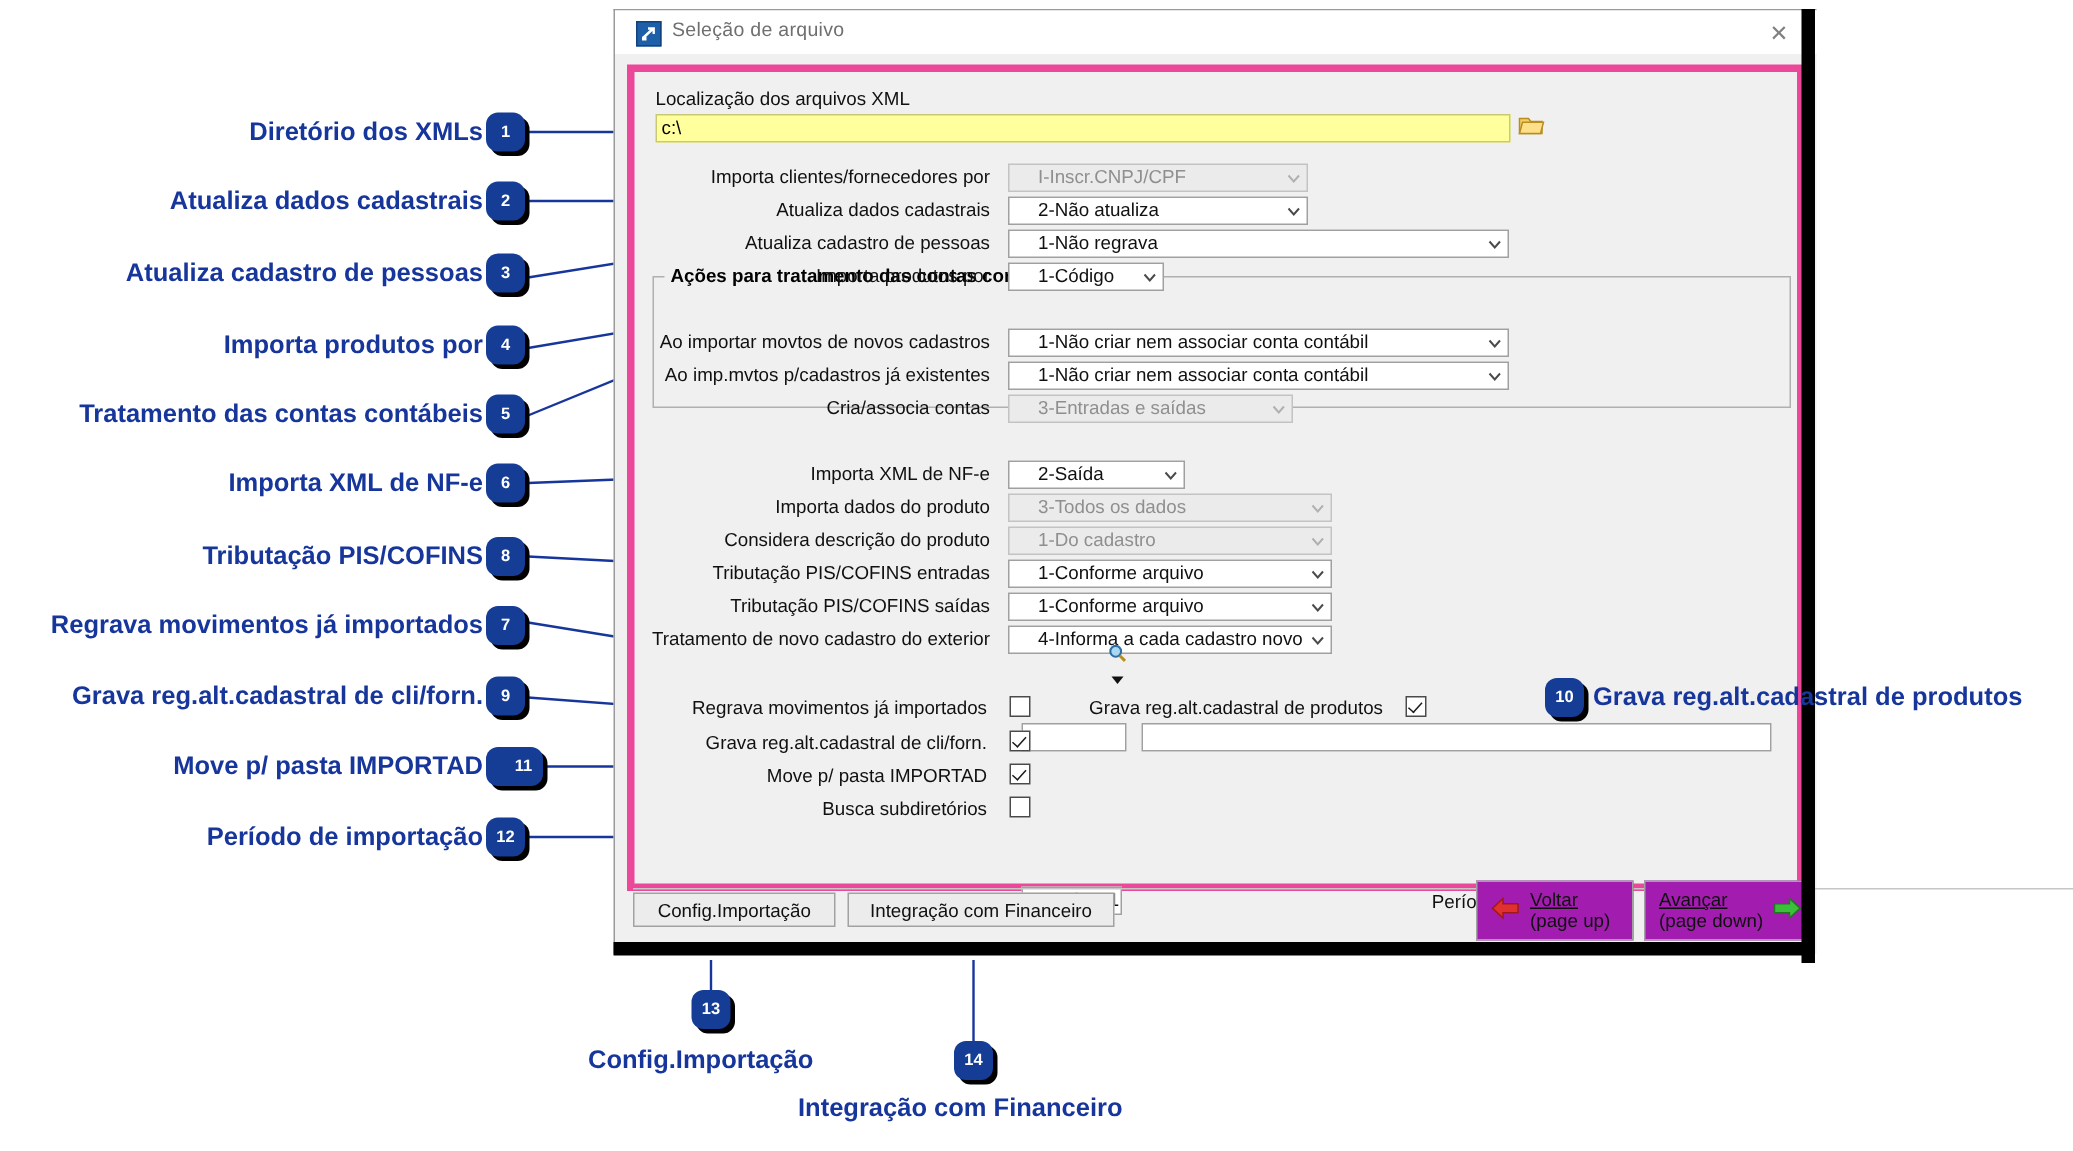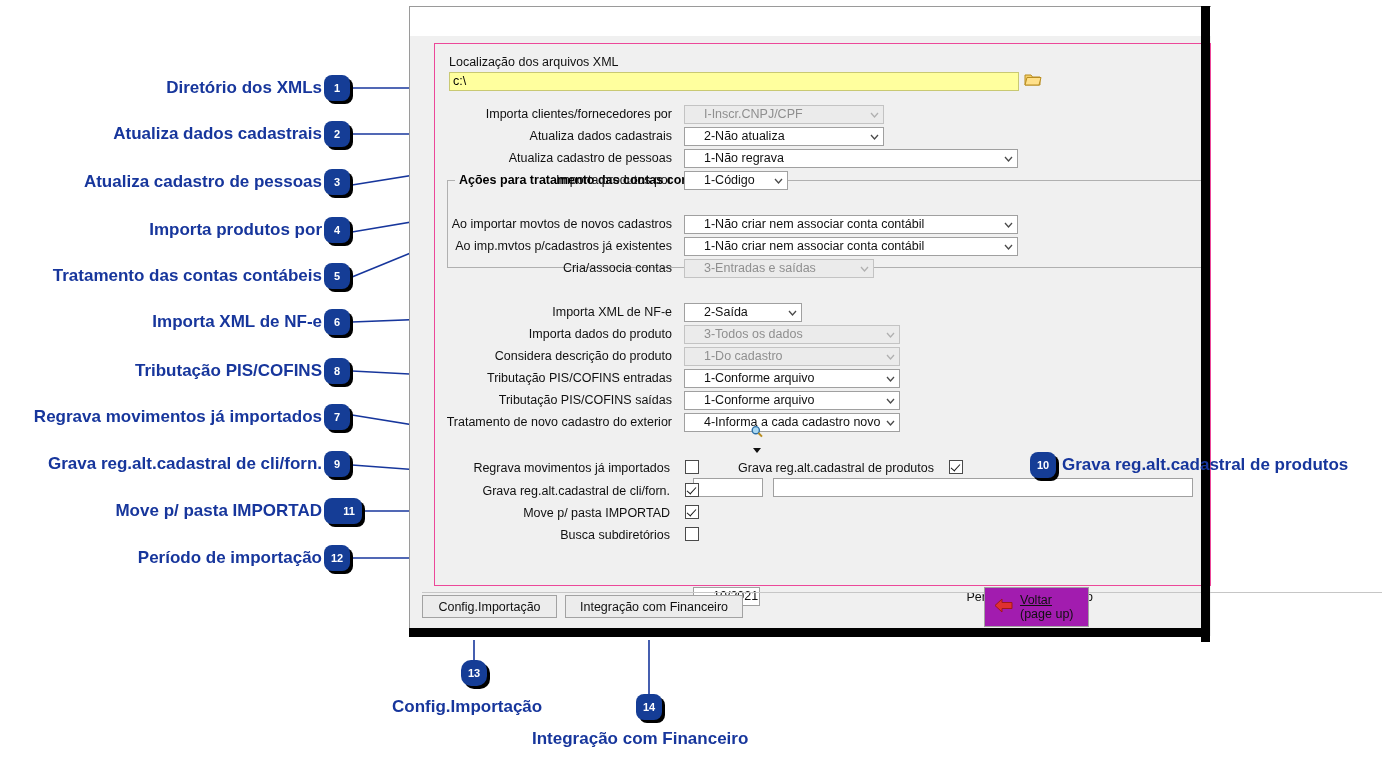--- a/index.html
+++ b/index.html
@@ -43,22 +43,22 @@
     position:absolute; right:7px; top:4px; width:36px; height:21px;
     display:flex;align-items:center;justify-content:center;
     color:#808080; font-size:15px; cursor:default;
   }
   
   #client{
     position:absolute; left:0; top:29px; right:0; bottom:0;
     background:#f0f0f0;
   }
   #panel{
-    position:absolute; left:24px; top:7px; width:775px; height:541px;
-    background:#f0f0f0; border:1px solid #ec4899;
+    position:absolute; left:8px; top:7px; width:775px; height:541px;
+    background:#f0f0f0; border:5px solid #ec4899;
   }
   .lbl{
     position:absolute; font-size:12.5px; color:#101010;
     text-align:right; white-space:nowrap;
   }
   .field{
     position:absolute; box-sizing:border-box;
     background:#fff; border:1px solid #a0a0a0;
     font-size:12.5px; color:#101010;
     height:19px; line-height:17px; padding-left:19px;
@@ -152,20 +152,30 @@
     <line x1="352" y1="511" x2="660" y2="511"></line>
     <line x1="352" y1="558" x2="660" y2="558"></line>
     <line x1="1028" y1="465" x2="950" y2="465"></line>
     <line x1="474" y1="640" x2="474" y2="660"></line>
     <line x1="649" y1="640" x2="649" y2="694"></line>
   </g>
 </svg>
 
 <div id="dialog">
 
+  <div id="titlebar">
+    <span id="title-icon">
+      <svg width="13" height="13" viewBox="0 0 13 13">
+        <path d="M3 9 L9.5 3 M6 3 L9.8 3 L9.8 6.6" stroke="#ffffff" stroke-width="1.6" fill="none"></path>
+        <rect x="2" y="8.4" width="3" height="2.6" fill="#ffffff"></rect>
+      </svg>
+    </span>
+    <span id="title-text">Seleção de arquivo</span>
+    <span id="close-btn">✕</span>
+  </div>
 
   <div id="client">
     <div id="panel">
 
       <div id="path-label">Localização dos arquivos XML</div>
       <div id="path-input">c:\</div>
       <span id="folder-btn">
         <svg width="18" height="16" viewBox="0 0 18 16">
           <path d="M1 4 L7 4 L8.5 6 L16 6 L16 14 L1 14 Z" fill="#f3cf6a" stroke="#b98d20" stroke-width="1"></path>
           <path d="M3 6.5 L17 6.5 L15 14 L1 14 Z" fill="#ffe08a" stroke="#b98d20" stroke-width="1"></path>
@@ -303,20 +313,31 @@
         <svg width="19" height="15" viewBox="0 0 19 15">
           <path d="M8 1 L8 4.5 L18 4.5 L18 10.5 L8 10.5 L8 14 L1 7.5 Z" fill="#e03030" stroke="#a01818" stroke-width="1"></path>
         </svg>
       </span>
       <span class="navtxt">
         <span style="text-decoration:underline;">Voltar</span><br>
         <span>(page up)</span>
       </span>
     </div>
 
+    <div class="navbtn" style="left:686px; top:551px; width:112px; height:40px;">
+      <span class="navtxt" style="margin-left:9px;">
+        <span style="text-decoration:underline;">Avançar</span><br>
+        <span>(page down)</span>
+      </span>
+      <span style="margin-left:6px;">
+        <svg width="19" height="15" viewBox="0 0 19 15">
+          <path d="M11 1 L11 4.5 L1 4.5 L1 10.5 L11 10.5 L11 14 L18 7.5 Z" fill="#3cc03c" stroke="#1d7a1d" stroke-width="1"></path>
+        </svg>
+      </span>
+    </div>
   </div>
 </div>
 <div id="dialog-frame-right"></div>
 <div id="dialog-frame-bottom"></div>
 
 <div id="anno-host">
     <div class="anno-label" style="left: 152px; top: 78px; width: 170px;">Diretório dos XMLs</div>
     <div class="badge" style="left: 324px; top: 75px;">1</div>
     <div class="anno-label" style="left: 104px; top: 124px; width: 218px;">Atualiza dados cadastrais</div>
     <div class="badge" style="left: 324px; top: 121px;">2</div>
@@ -334,16 +355,16 @@
     <div class="badge" style="left: 324px; top: 404px;">7</div>
     <div class="anno-label" style="left: 22px; top: 454px; width: 300px;">Grava reg.alt.cadastral de cli/forn.</div>
     <div class="badge" style="left: 324px; top: 451px;">9</div>
     <div class="anno-label" style="left: 88px; top: 501px; width: 234px;">Move p/ pasta IMPORTAD</div>
     <div class="badge" style="left: 324px; top: 498px; padding-left: 12px;">11</div>
     <div class="anno-label" style="left: 117px; top: 548px; width: 205px;">Período de importação</div>
     <div class="badge" style="left: 324px; top: 545px;">12</div>
     <div class="anno-label l" style="left: 1062px; top: 455px; width: 312px;">Grava reg.alt.cadastral de produtos</div>
     <div class="badge" style="left: 1030px; top: 452px;">10</div>
     <div class="anno-label l" style="left: 392px; top: 697px; width: 165px;">Config.Importação</div>
-    <div class="badge" style="left: 461px; top: 660px; border-radius: 10px;">13</div>
+    <div class="badge" style="left: 461px; top: 660px;">13</div>
     <div class="anno-label l" style="left: 532px; top: 729px; width: 236px;">Integração com Financeiro</div>
     <div class="badge" style="left: 636px; top: 694px;">14</div>
   </div>
 
 </body></html>

